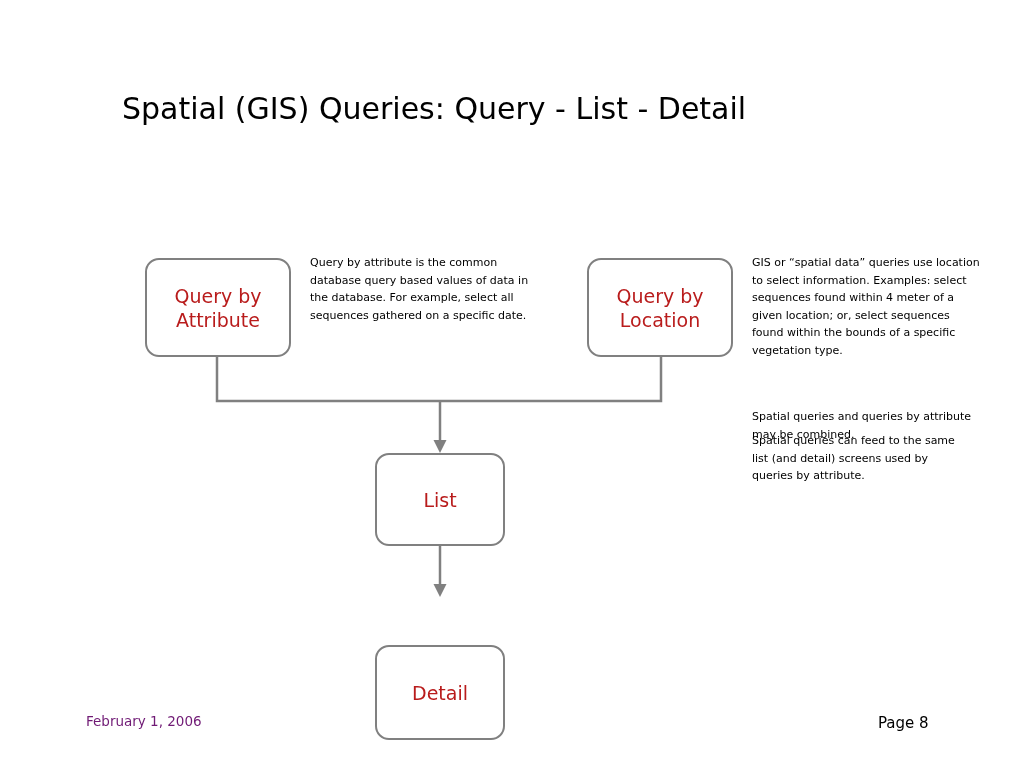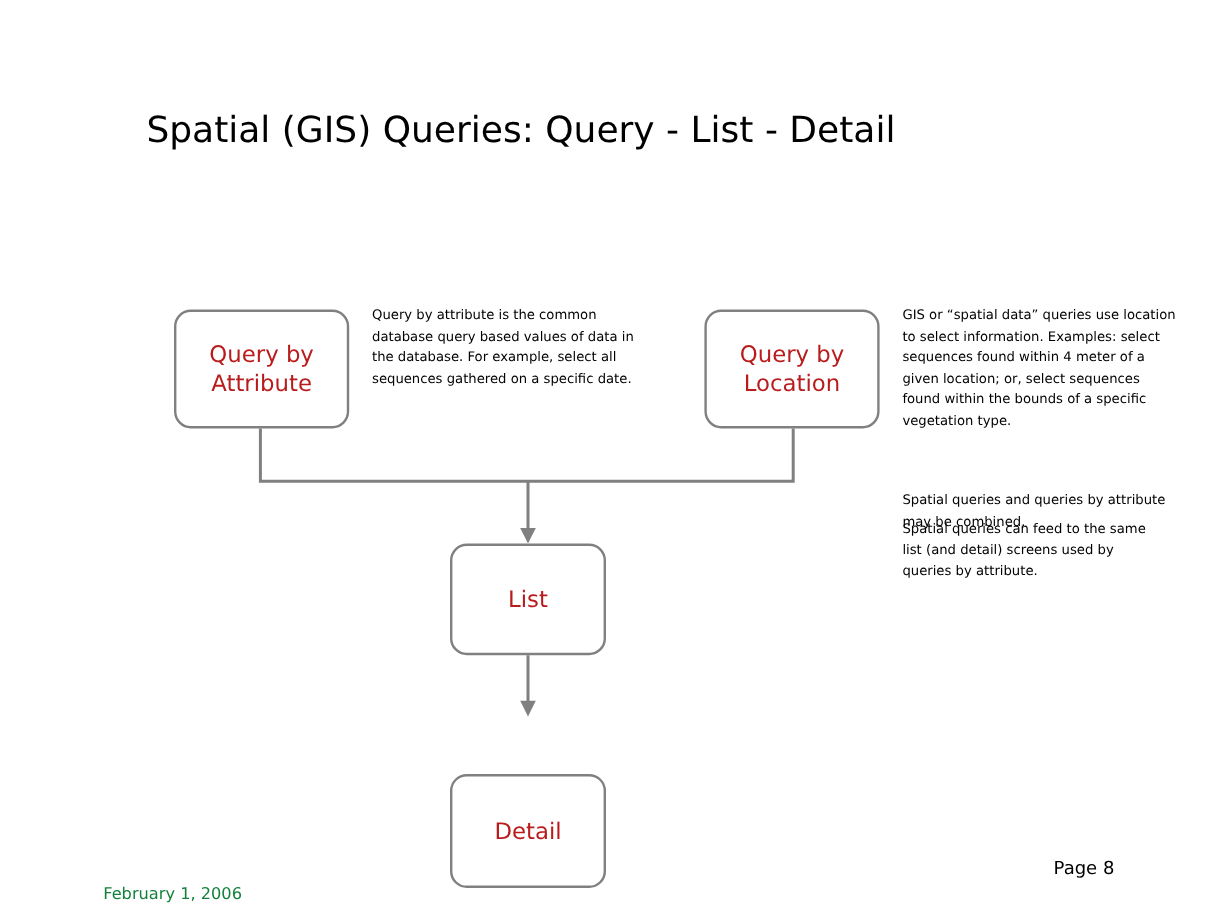--- a/index.html
+++ b/index.html
@@ -128,23 +128,23 @@
   #annotation-feed {
     left: 752px;
     top: 432px;
     width: 210px;
   }
 
   
   .footer-date {
     position: absolute;
     left: 86px;
-    top: 737px;
+    top: 713px;
     font-size: 13.5px;
-    color: #15803d;
+    color: #701a75;
   }
   .footer-page {
     position: absolute;
     left: 878px;
     top: 714px;
     font-size: 15px;
     color: #000000;
   }
 </style>
 </head>

